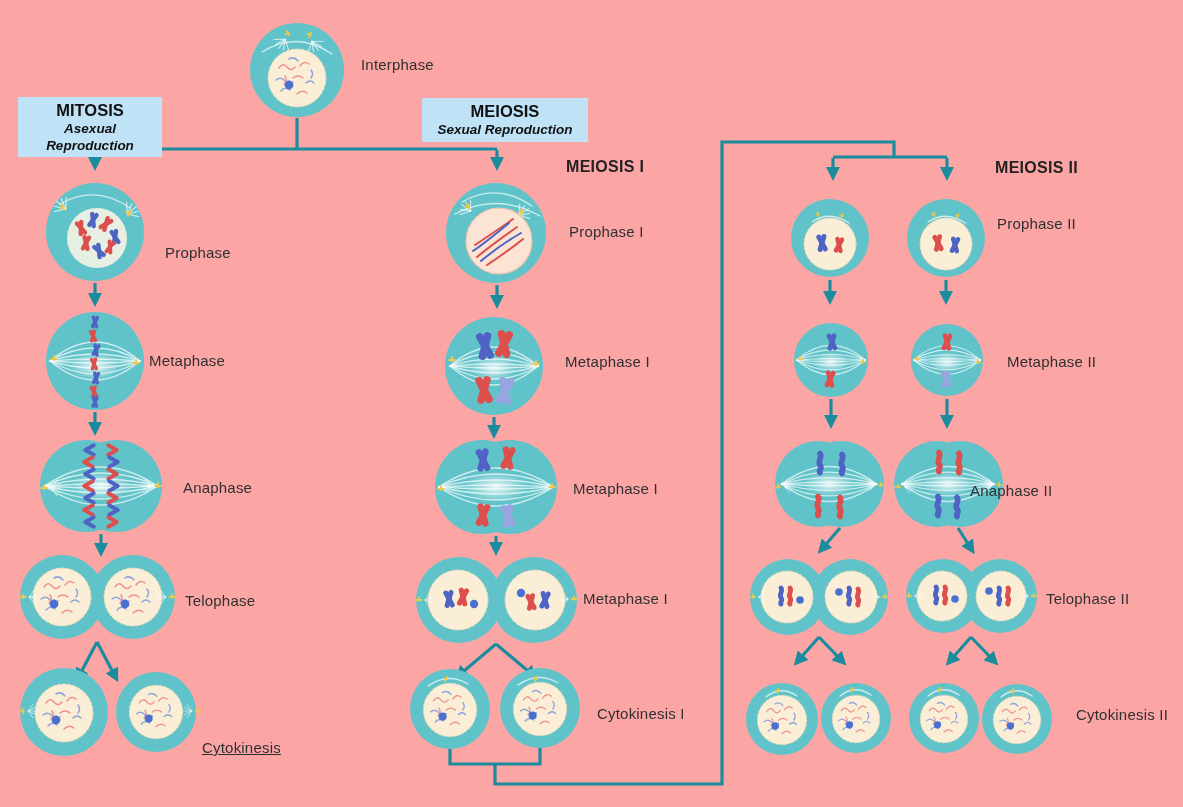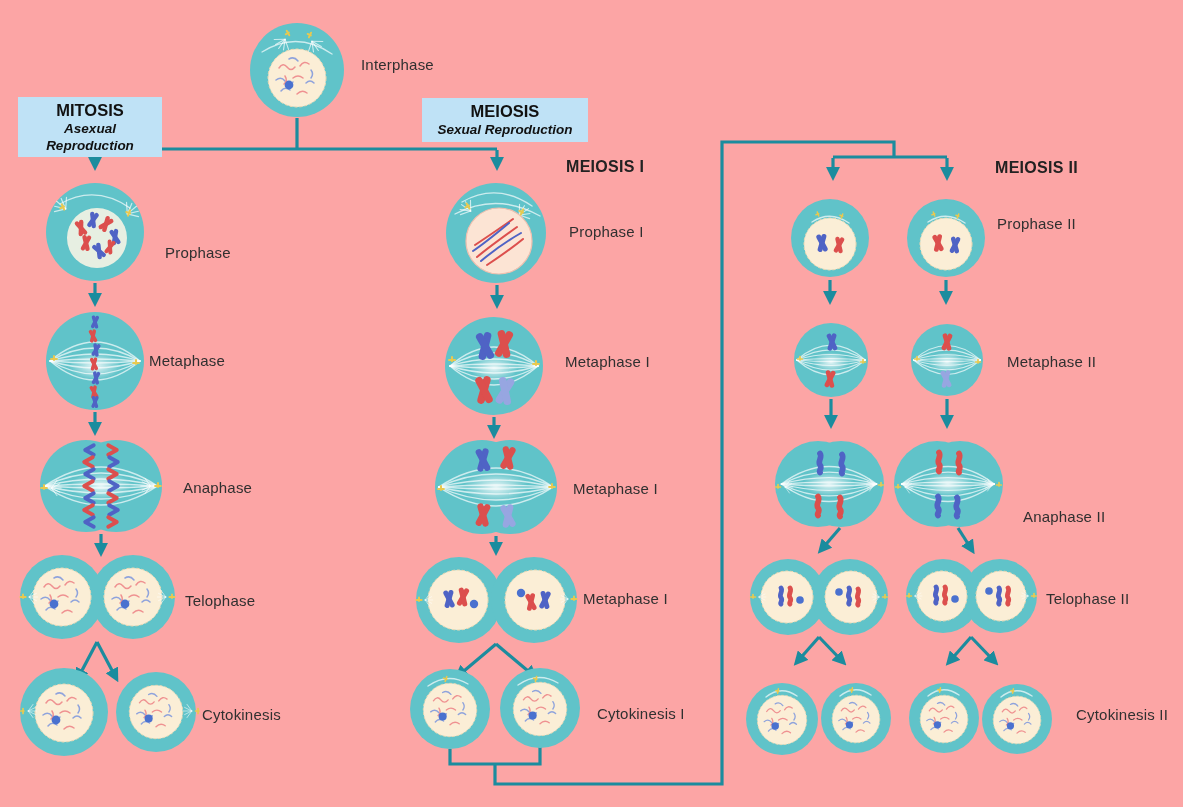--- a/index.html
+++ b/index.html
@@ -411,27 +411,27 @@
   <div class="s">Sexual Reproduction</div>
 </div>
 
 <div class="lbl bold" style="left:566px;top:158px;">MEIOSIS I</div>
 <div class="lbl bold" style="left:995px;top:159px;">MEIOSIS II</div>
 
 <div class="lbl" style="left:165px;top:224px;margin-top:20px;">Prophase</div>
 <div class="lbl" style="left:149px;top:352px;text-align:center;">Metaphase</div>
 <div class="lbl" style="left:183px;top:479px;">Anaphase</div>
 <div class="lbl" style="left:185px;top:592px;">Telophase</div>
-<div class="lbl" style="left:202px;top:706px;">Cytokinesis</div>
+<div class="lbl" style="left:202px;top:739px;text-decoration:underline;">Cytokinesis</div>
 
 <div class="lbl" style="left:569px;top:223px;">Prophase I</div>
 <div class="lbl" style="left:565px;top:353px;">Metaphase I</div>
 <div class="lbl" style="left:573px;top:480px;">Metaphase I</div>
 <div class="lbl" style="left:583px;top:590px;">Metaphase I</div>
 <div class="lbl" style="left:597px;top:705px;">Cytokinesis I</div>
 
 <div class="lbl" style="left:997px;top:215px;">Prophase II</div>
 <div class="lbl" style="left:1007px;top:353px;">Metaphase II</div>
-<div class="lbl" style="left:1023px;top:482px;margin-top:26px;">Anaphase II</div>
+<div class="lbl" style="left:970px;top:482px;">Anaphase II</div>
 <div class="lbl" style="left:1046px;top:590px;">Telophase II</div>
 <div class="lbl" style="left:1076px;top:706px;">Cytokinesis II</div>
 
 </div>
 
 </body></html>

